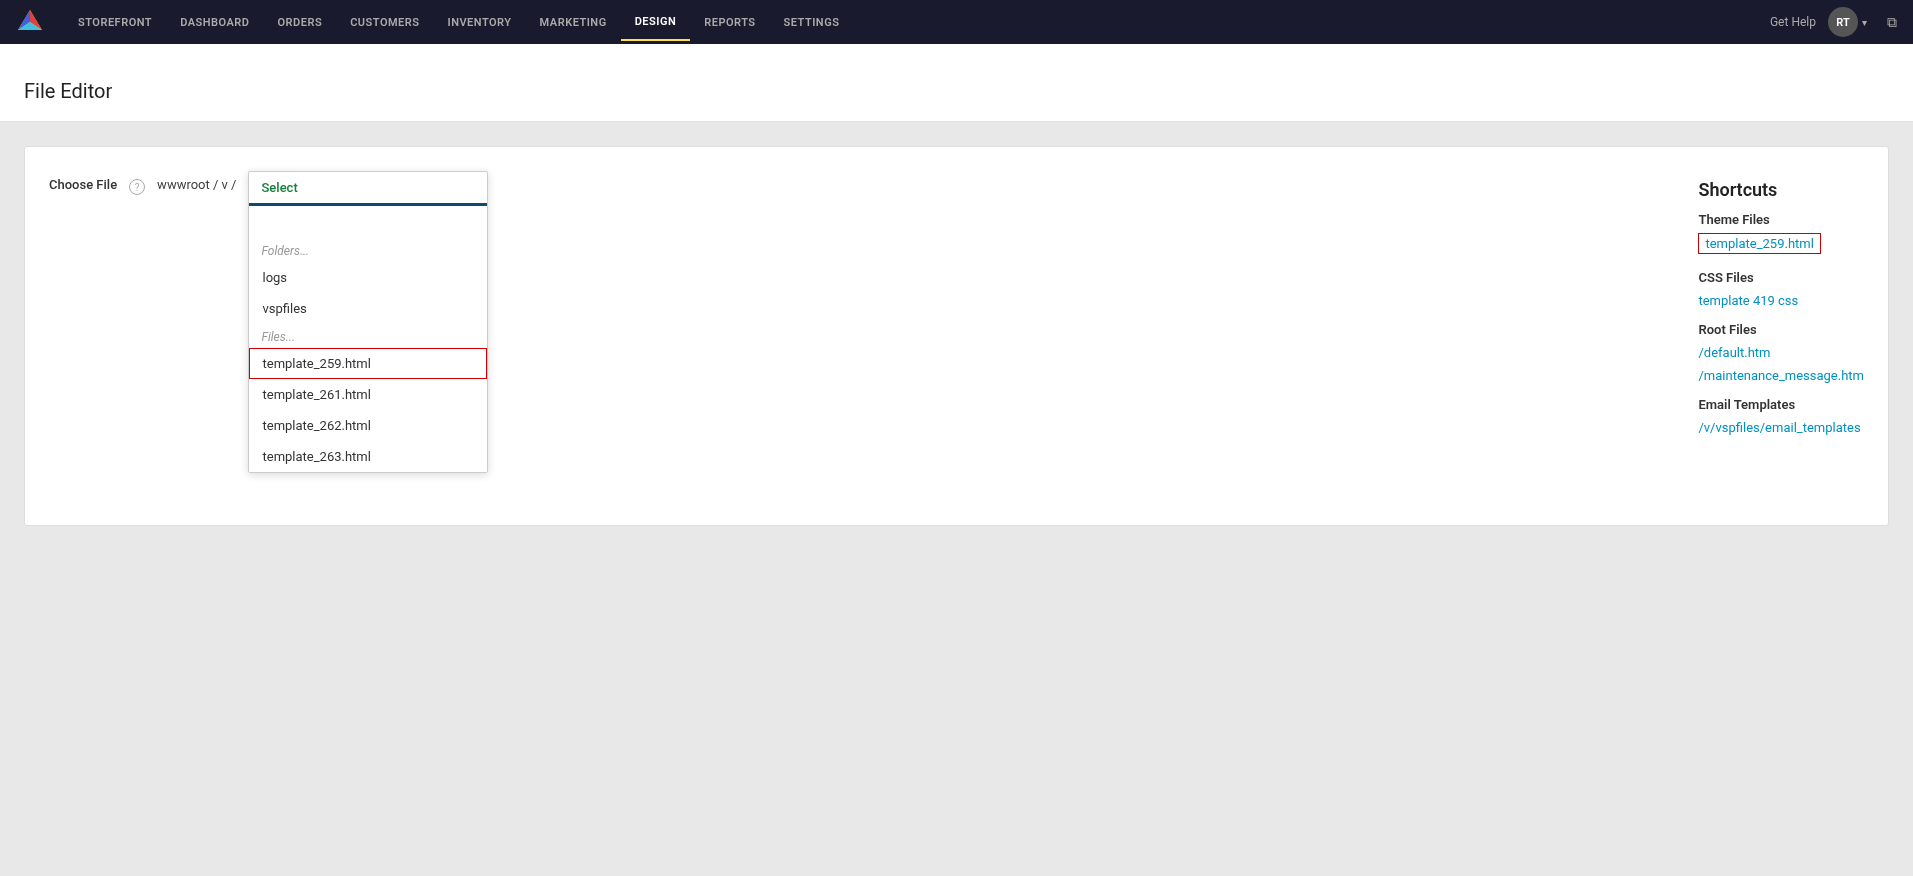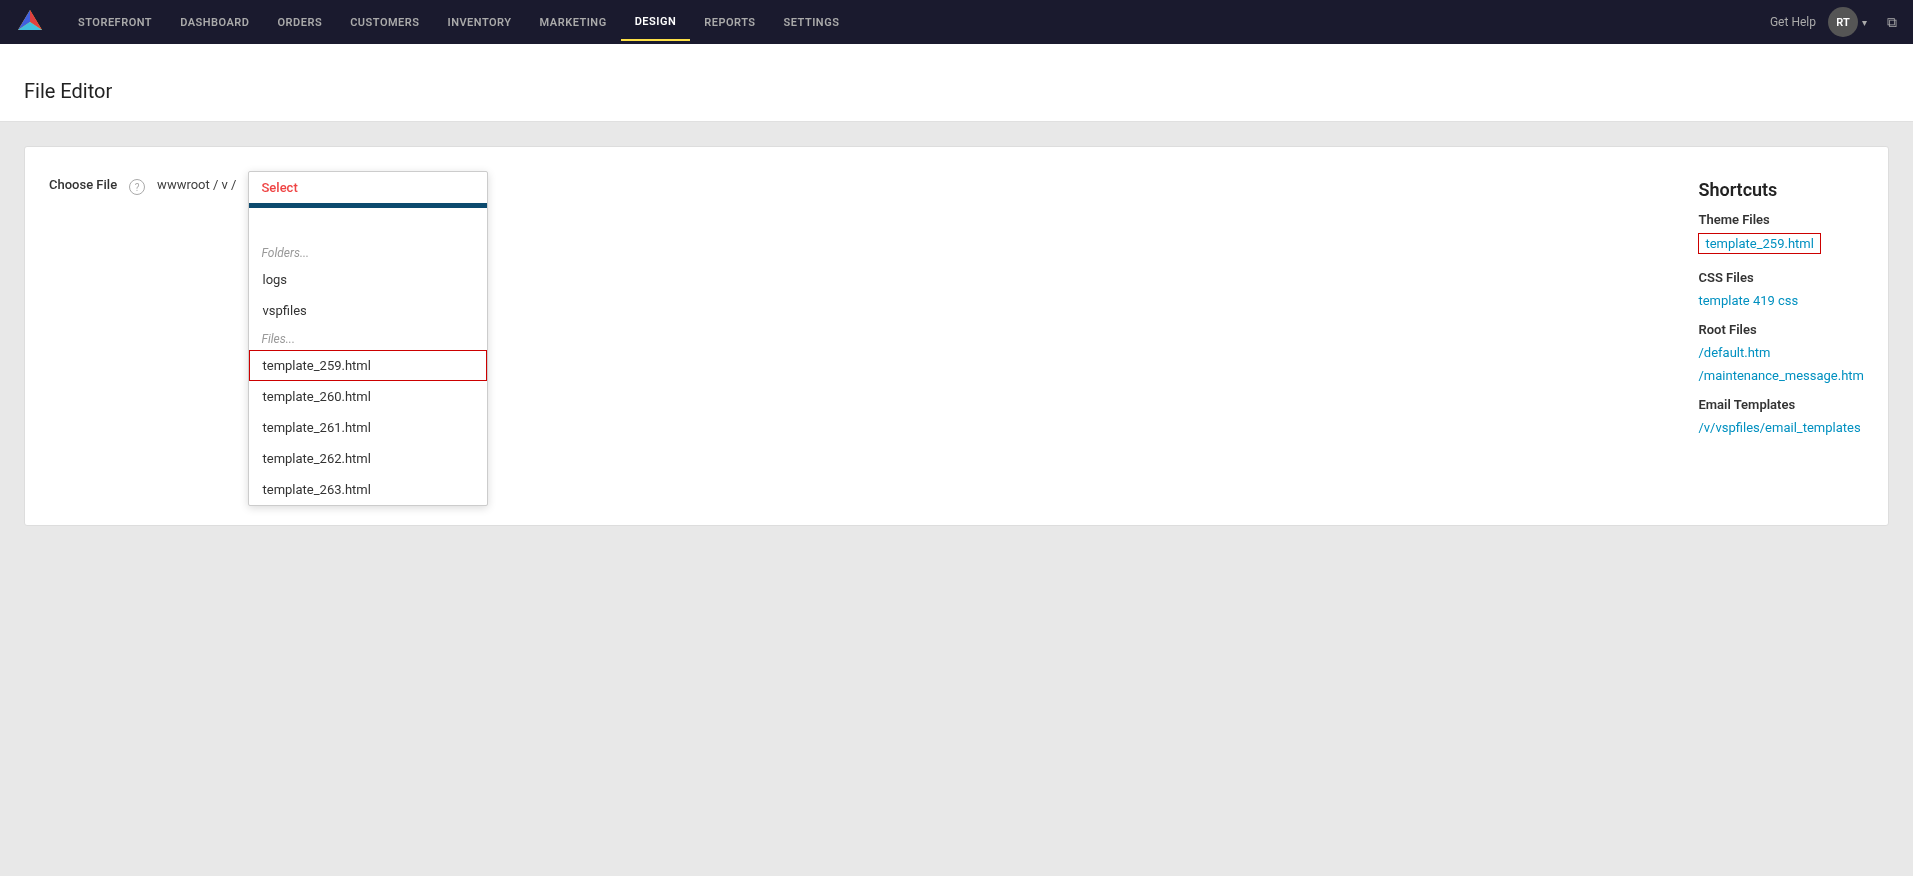--- a/index.html
+++ b/index.html
@@ -149,22 +149,22 @@
       border-radius: 2px;
       box-shadow: 0 2px 8px rgba(0,0,0,0.15);
       position: absolute;
       top: 0;
       left: 0;
       z-index: 100;
     }
     .dropdown-header {
       padding: 8px 12px;
       font-size: 13px;
-      color: #ef4444;
-      border-bottom: 5px solid #0c4a6e;
+      color: #15803d;
+      border-bottom: 3px solid #0c4a6e;
       font-weight: 500;
     }
     .dropdown-section-label {
       padding: 6px 12px 4px;
       font-size: 12px;
       color: #999;
       font-style: italic;
     }
     .dropdown-item {
       padding: 7px 12px 7px 12px;
@@ -270,21 +270,20 @@
 
       <div class="dropdown-container">
         <div class="dropdown-box">
           <div class="dropdown-header">Select</div>
           <div class="dropdown-scroll">
             <div class="dropdown-section-label">Folders...</div>
             <div class="dropdown-item">logs</div>
             <div class="dropdown-item">vspfiles</div>
             <div class="dropdown-section-label">Files...</div>
             <div class="dropdown-item selected">template_259.html</div>
-            <div class="dropdown-item">template_260.html</div>
             <div class="dropdown-item">template_261.html</div>
             <div class="dropdown-item">template_262.html</div>
             <div class="dropdown-item">template_263.html</div>
           </div>
         </div>
       </div>
 
       <div style="flex:1"></div>
       <div class="shortcuts-panel">
         <div class="shortcuts-title">Shortcuts</div>

